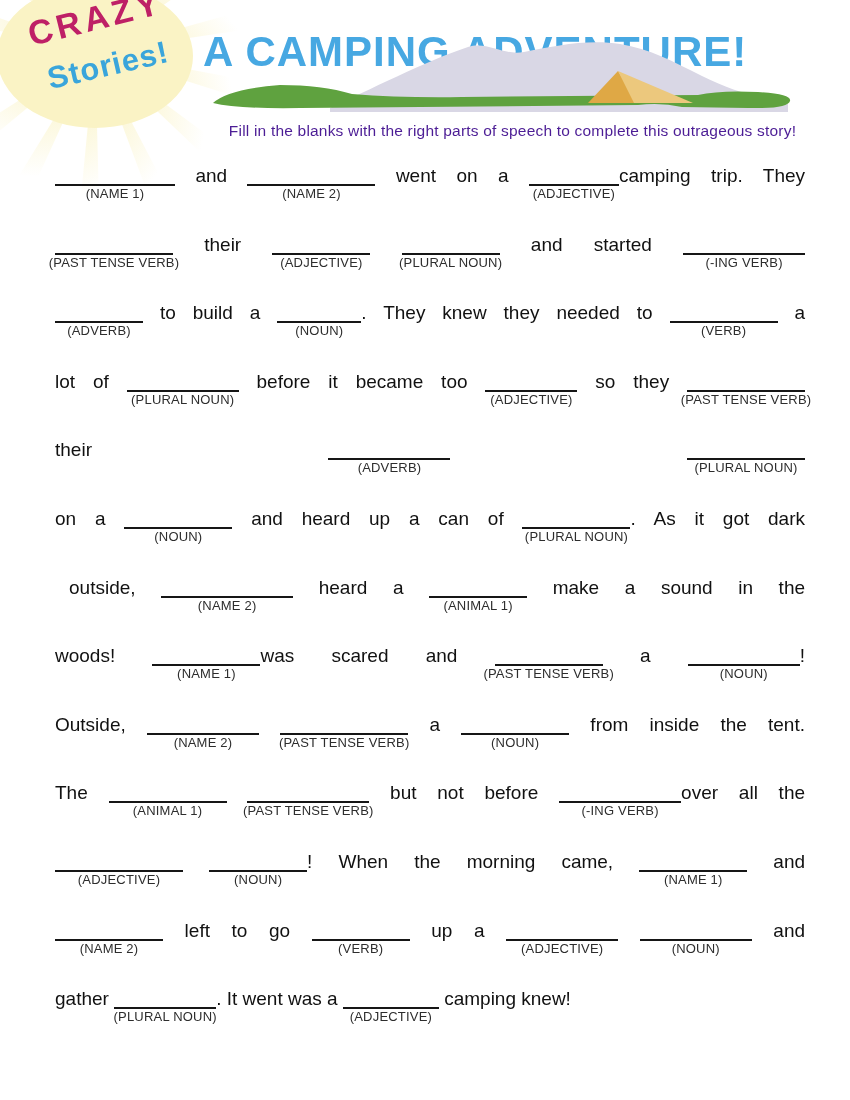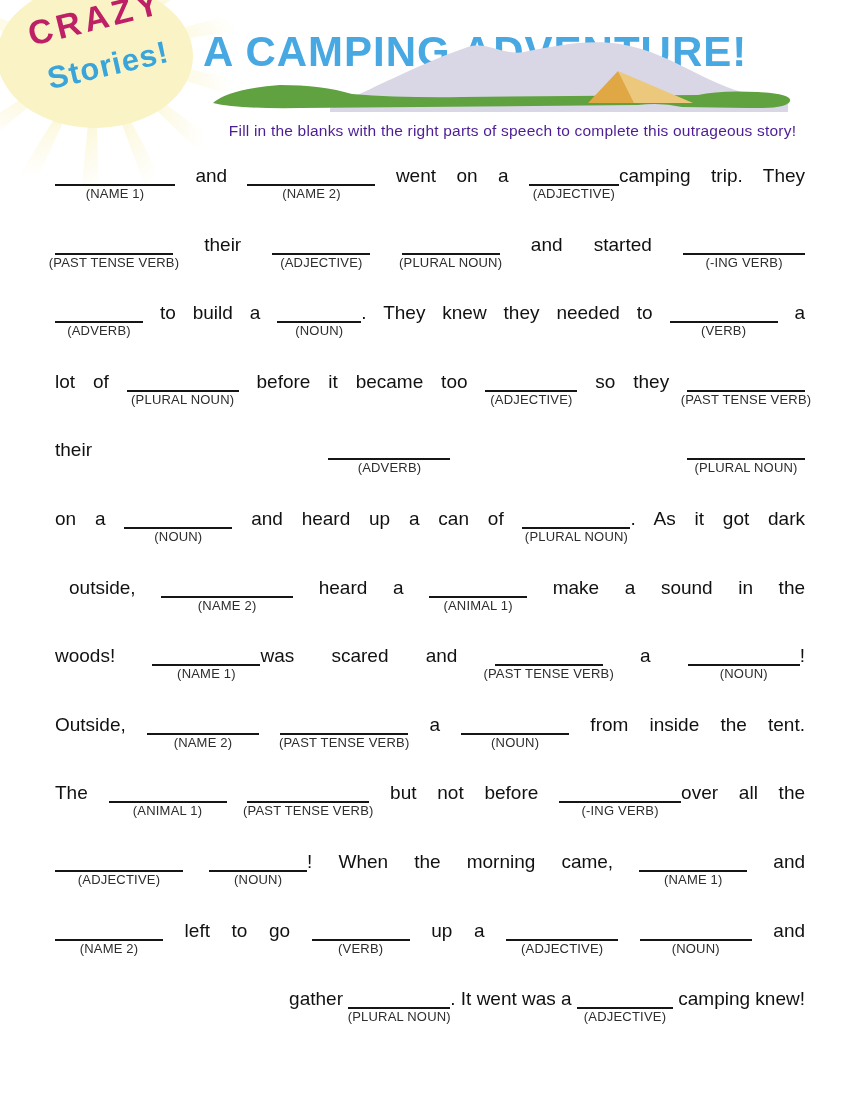--- a/index.html
+++ b/index.html
@@ -35,21 +35,21 @@
     position:absolute;left:185px;top:122px;width:655px;
     text-align:center;font-size:15.5px;color:#4c1d95;letter-spacing:0.2px;
   }
   
   .story{
     position:absolute;left:55px;top:160px;width:750px;
     font-size:19px;color:#111;line-height:28px;
   }
   .story-line{
     position:relative;height:66.6px;padding-top:2px;
-    text-align:right;
+    text-align:left;
   }
   .story-line.jline{text-align:justify;}
   .story-line.jline::after{content:"";display:inline-block;width:100%;height:0;}
   .blank{
     display:inline-block;position:relative;
     height:16px;vertical-align:-4px;
     border-bottom:2px solid #161616;
   }
   .blank-label{
     position:absolute;left:50%;top:100%;transform:translateX(-50%);

